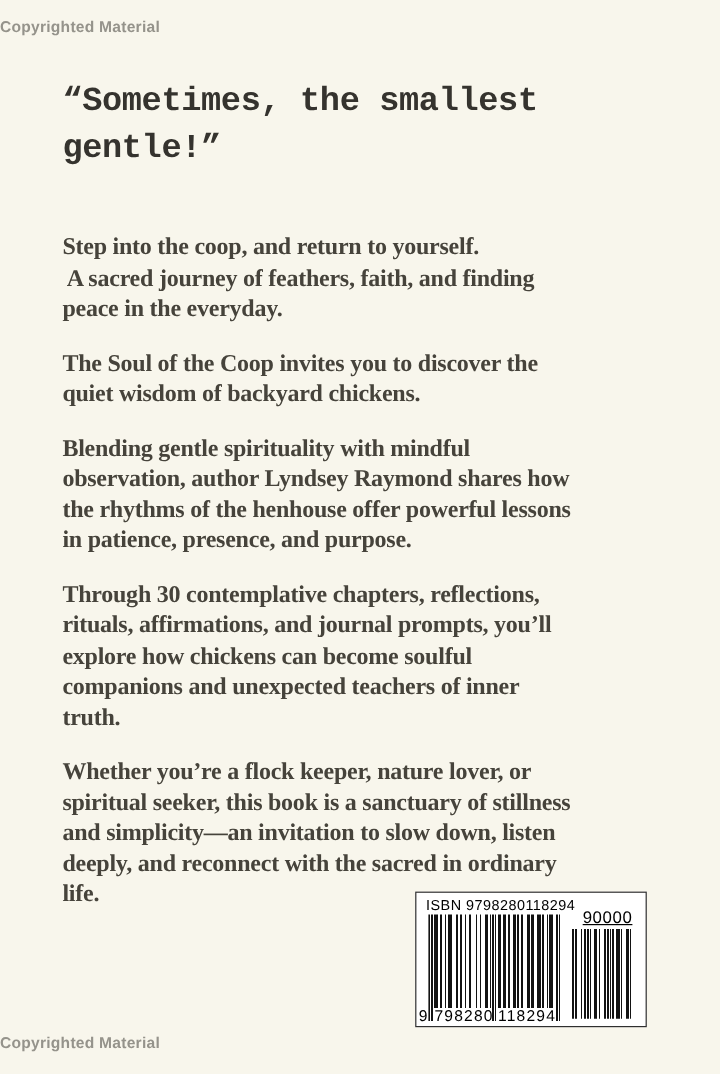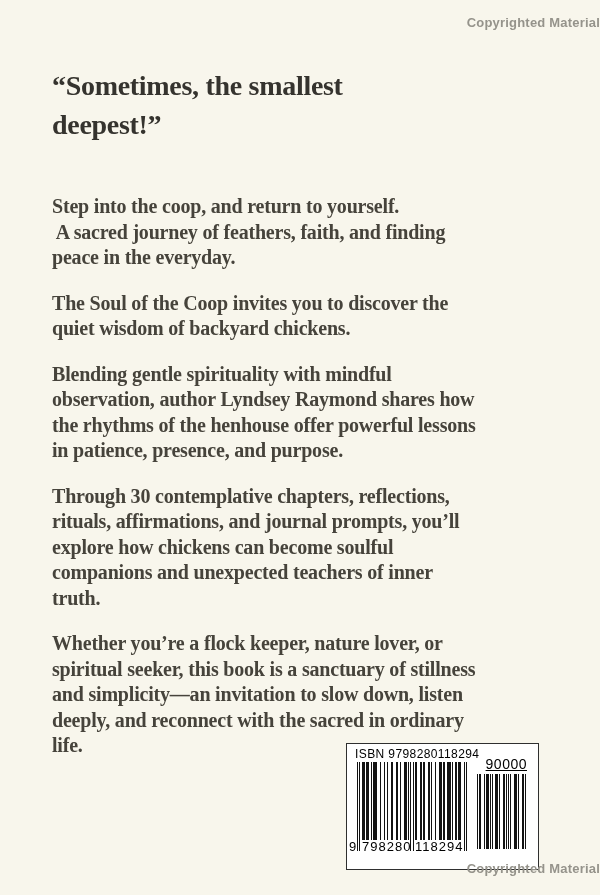--- a/index.html
+++ b/index.html
@@ -12,49 +12,49 @@
   *{margin:0;padding:0;box-sizing:border-box;}
   html,body{width:600px;height:895px;}
   body{
     position:relative;
     background:var(--bg);
     overflow:hidden;
     font-family:"Liberation Sans",sans-serif;
   }
   .copyright{
     position:absolute;left:0;width:100%;
-    text-align:right;
+    text-align:left;
     font-family:"Liberation Sans",sans-serif;
     font-size:13px;font-weight:bold;
     letter-spacing:.2px;
     color:var(--ink-copyright);
   }
   .copyright.top{top:15px;}
   .copyright.bottom{top:861px;}
   .headline{
     position:absolute;left:52px;top:67px;width:480px;
-    font-family:Liberation Serif, serif;
+    font-family:Liberation Mono, monospace;
     font-weight:bold;
     font-size:28px;line-height:38.5px;
     letter-spacing:-.3px;
     color:var(--ink-headline);
     white-space:pre;
   }
   .body-text{
     position:absolute;left:52px;top:194px;width:500px;
     font-family:"Liberation Serif","DejaVu Serif",serif;
     font-size:20px;line-height:25.5px;
     letter-spacing:-.2px;
     color:var(--ink-body);
     white-space:pre;
   }
   .body-text .para{margin-bottom:20px;font-weight:bold;}
   .barcode-box{
     position:absolute;left:346px;top:743px;
-    width:193px;height:127px;
+    width:193px;height:113px;
     background:#ffffff;
     border:1px solid #2f2f2f;
   }
   .isbn-label{
     position:absolute;left:8px;top:3px;
     font-size:12px;letter-spacing:.4px;
     color:#000;
     white-space:pre;
   }
   #ean13{
@@ -80,21 +80,21 @@
     width:50px;height:75px;
   }
 </style>
 </head>
 <body>
 
 <div class="page">
 
   <div class="copyright top">Copyrighted Material</div>
 
-  <div class="headline" id="headline"><div>“Sometimes, the smallest</div><div>deepest!”</div></div>
+  <div class="headline" id="headline"><div>“Sometimes, the smallest</div><div>gentle!”</div></div>
 
   <div class="body-text" id="body-paragraphs"><div class="para"><div>Step into the coop, and return to yourself.</div><div> A sacred journey of feathers, faith, and finding</div><div>peace in the everyday.</div></div><div class="para"><div>The Soul of the Coop invites you to discover the</div><div>quiet wisdom of backyard chickens.</div></div><div class="para"><div>Blending gentle spirituality with mindful</div><div>observation, author Lyndsey Raymond shares how</div><div>the rhythms of the henhouse offer powerful lessons</div><div>in patience, presence, and purpose.</div></div><div class="para"><div>Through 30 contemplative chapters, reflections,</div><div>rituals, affirmations, and journal prompts, you’ll</div><div>explore how chickens can become soulful</div><div>companions and unexpected teachers of inner</div><div>truth.</div></div><div class="para"><div>Whether you’re a flock keeper, nature lover, or</div><div>spiritual seeker, this book is a sanctuary of stillness</div><div>and simplicity—an invitation to slow down, listen</div><div>deeply, and reconnect with the sacred in ordinary</div><div>life.</div></div></div>
 
   <div class="barcode-box">
     <div class="isbn-label">ISBN 9798280118294</div>
     <svg id="ean13" viewBox="0 0 95 89" preserveAspectRatio="none" shape-rendering="crispEdges">
         <rect x="0" y="0" width="1" height="89" fill="#121212"></rect>
         <rect x="2" y="0" width="1" height="89" fill="#121212"></rect>
         <rect x="4" y="0" width="1" height="78" fill="#121212"></rect>
         <rect x="5" y="0" width="1" height="78" fill="#121212"></rect>

